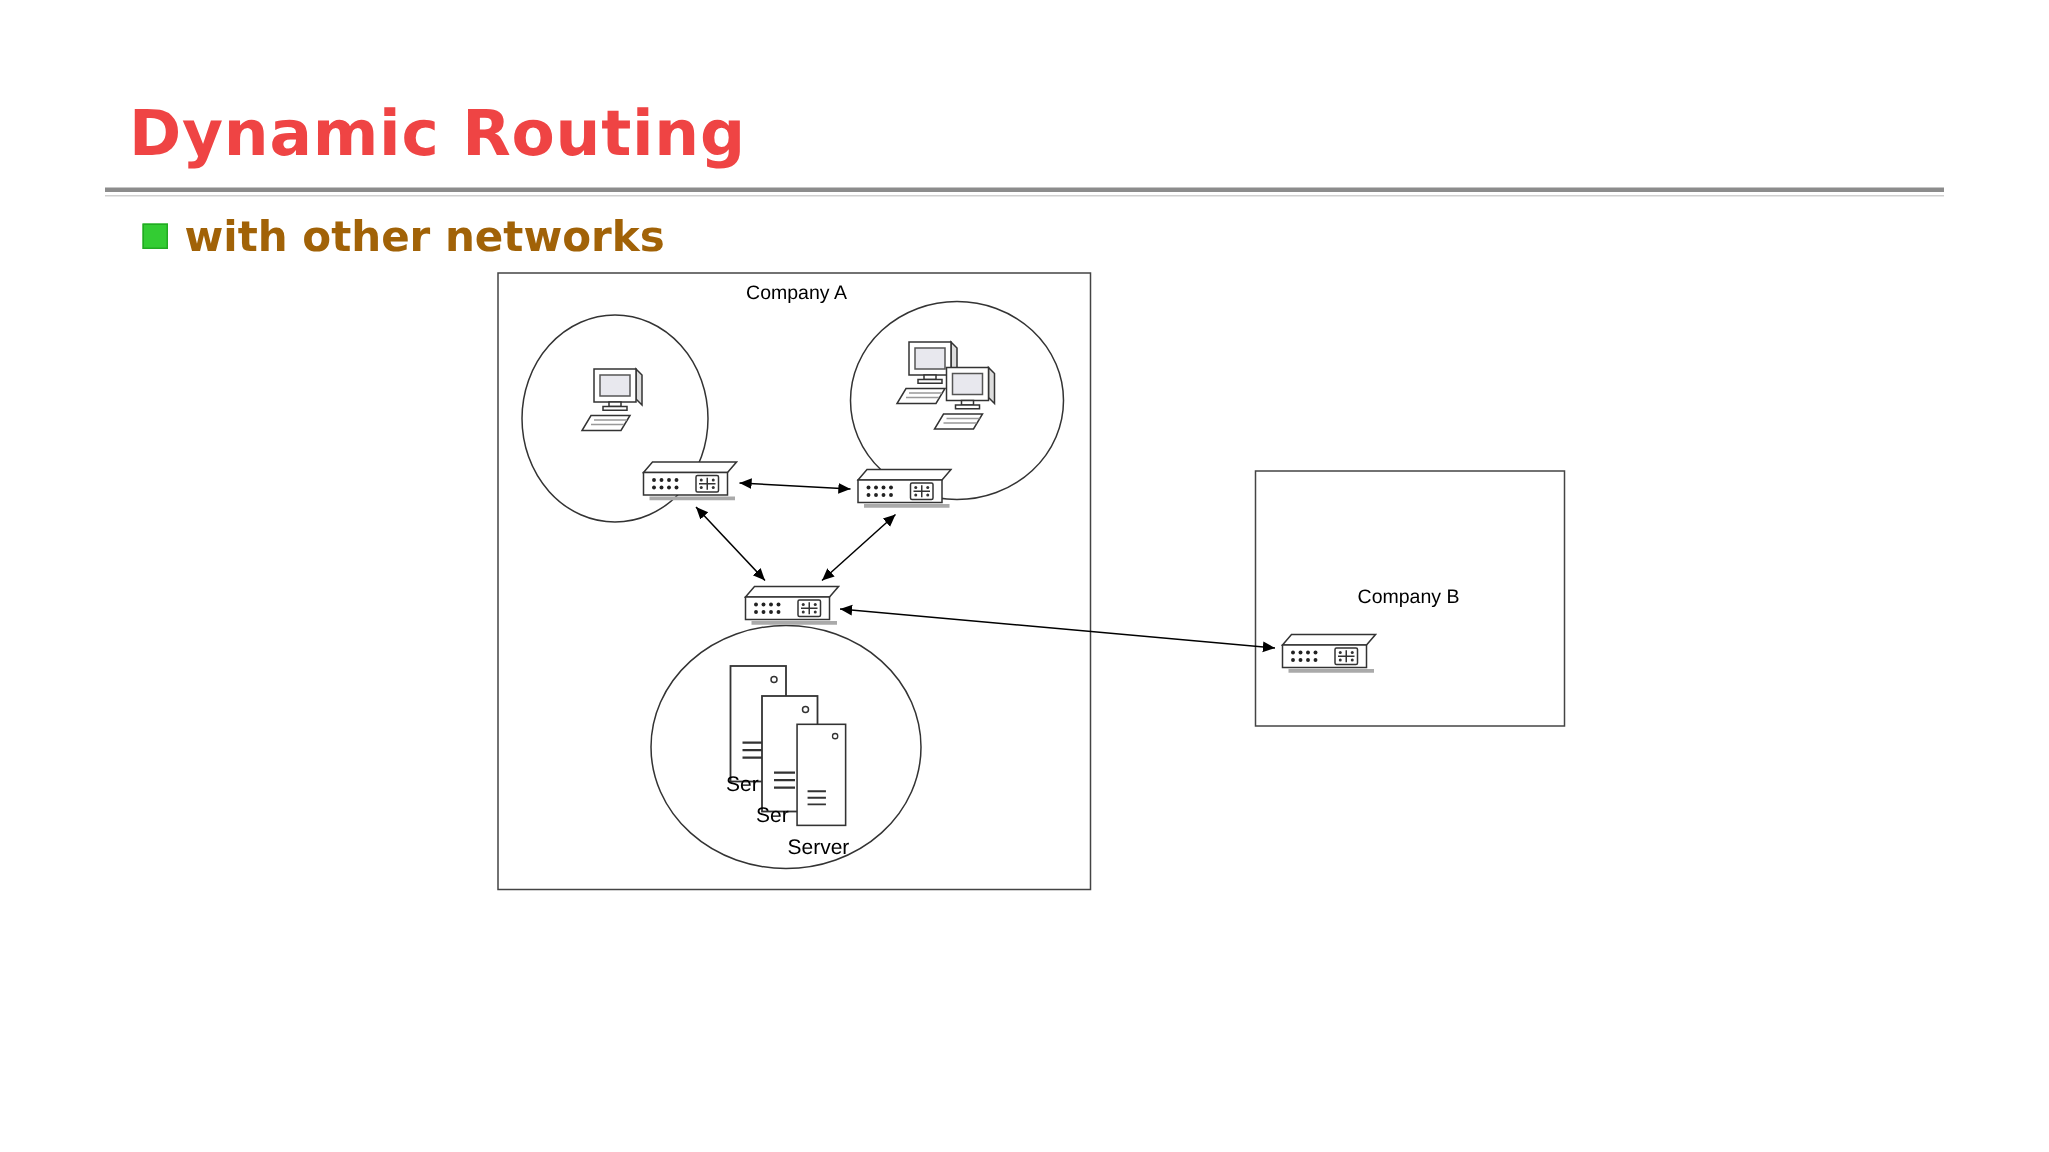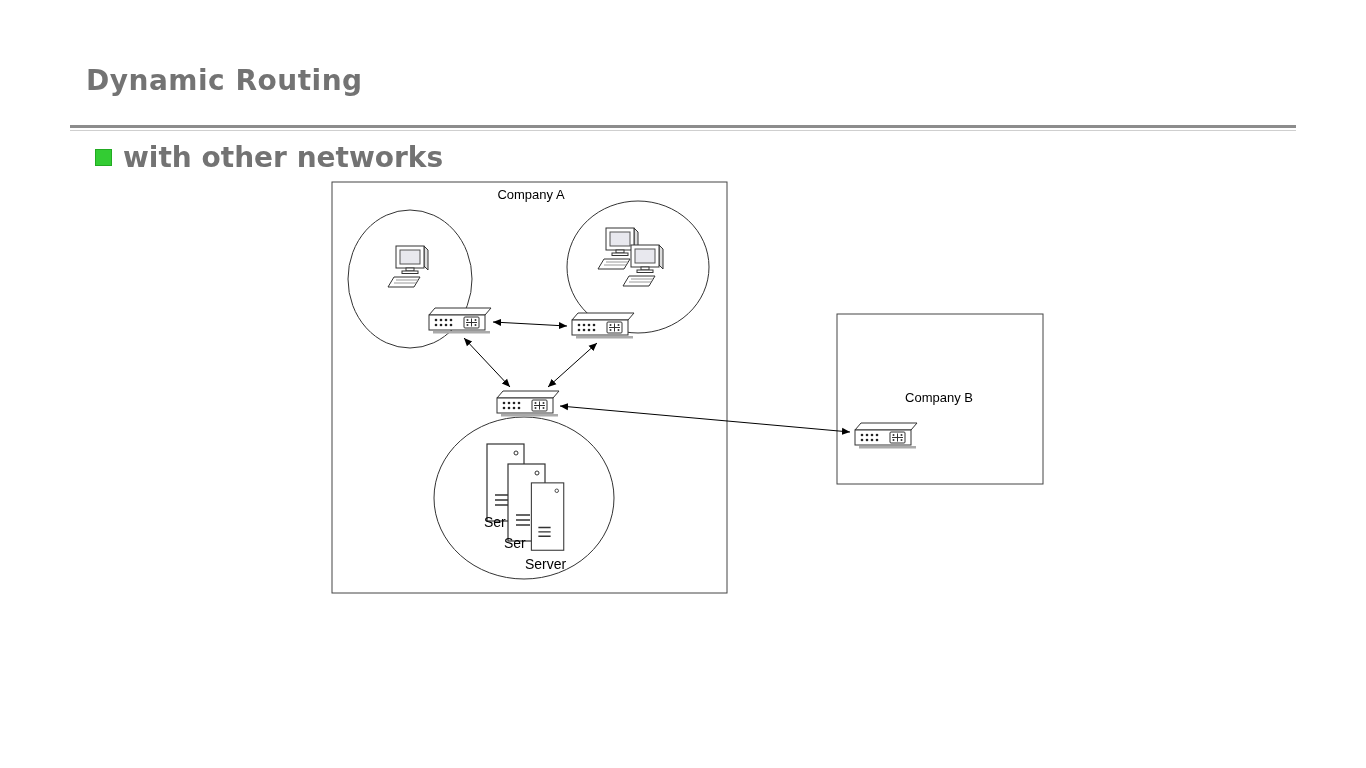--- a/index.html
+++ b/index.html
@@ -10,23 +10,23 @@
     position: relative;
     overflow: hidden;
     font-family: "DejaVu Sans", sans-serif;
   }
   .slide { position: absolute; inset: 0; }
   .title {
     position: absolute;
     left: 86px;
     top: 64px;
     margin: 0;
-    font-size: 28px;
+    font-size: 42px;
     font-weight: bold;
-    color: #737373;
+    color: #ef4444;
     letter-spacing: 0.5px;
     font-family: "DejaVu Sans", sans-serif;
     white-space: nowrap;
   }
   .rule {
     position: absolute;
     left: 70px;
     top: 125px;
     width: 1226px;
     height: 2px;
@@ -44,21 +44,21 @@
   .bullet-square {
     width: 15px;
     height: 15px;
     background: #33cc33;
     border: 1px solid #22aa22;
     flex: 0 0 auto;
   }
   .bullet-text {
     font-size: 28px;
     font-weight: bold;
-    color: #737373;
+    color: #a16207;
     font-family: "DejaVu Sans", sans-serif;
     white-space: nowrap;
   }
   svg.diagram {
     position: absolute;
     left: 0;
     top: 0;
   }
   svg text.dlabel {
     font-family: "Liberation Sans", sans-serif;

